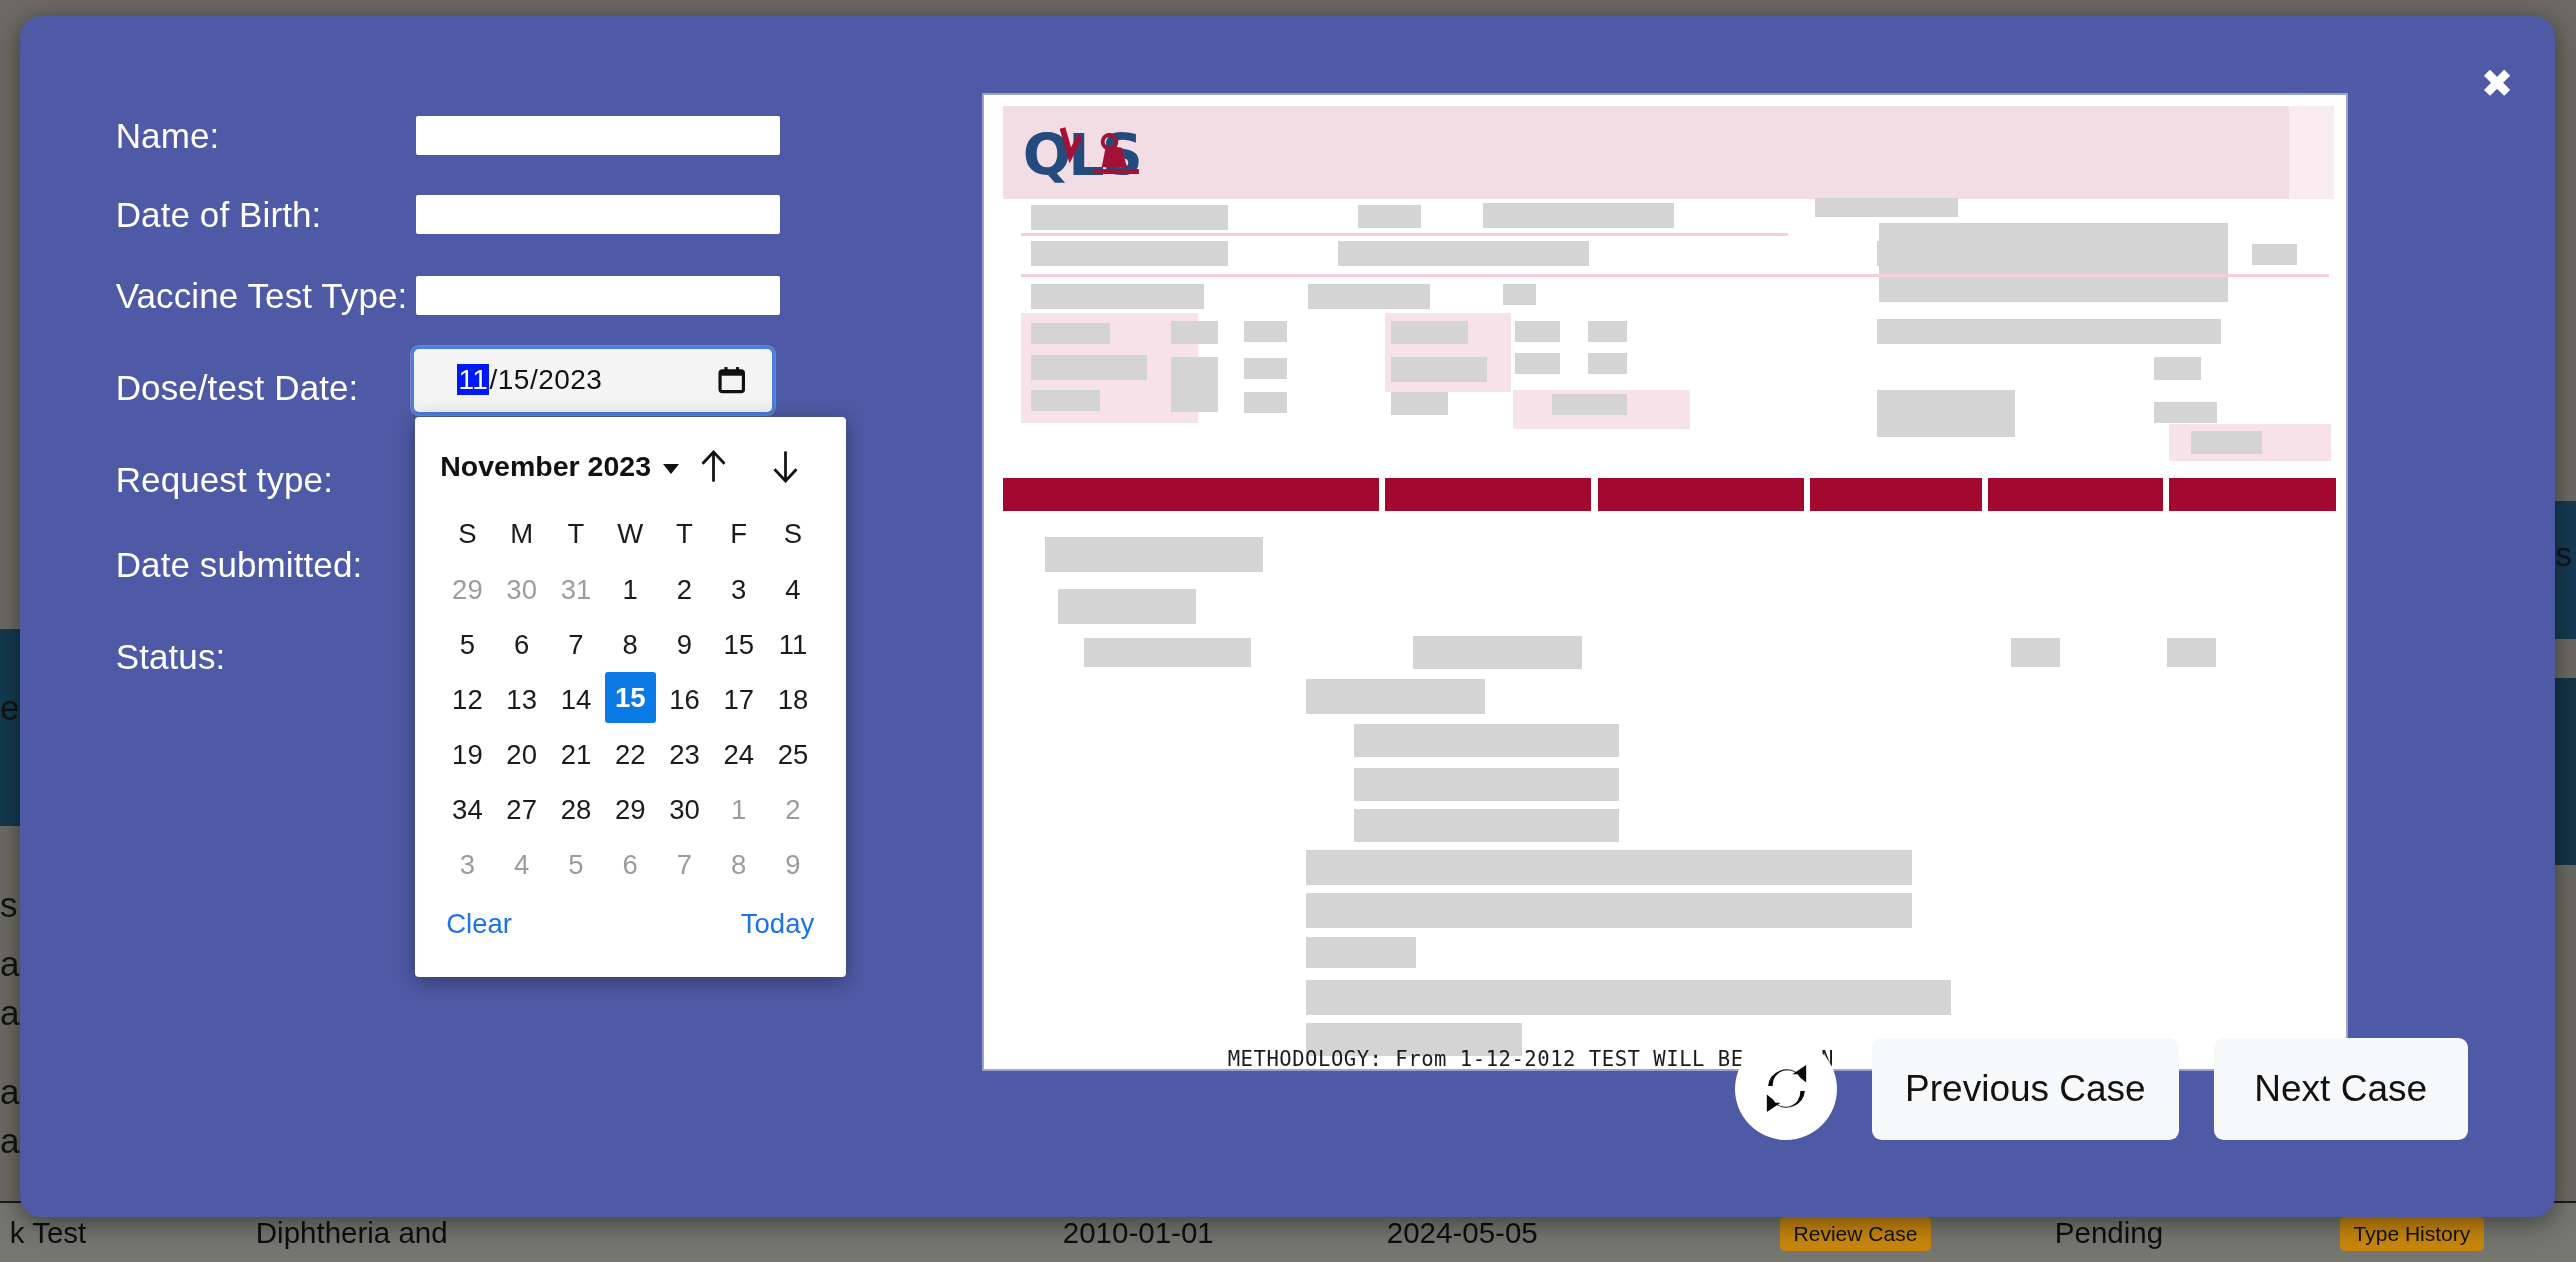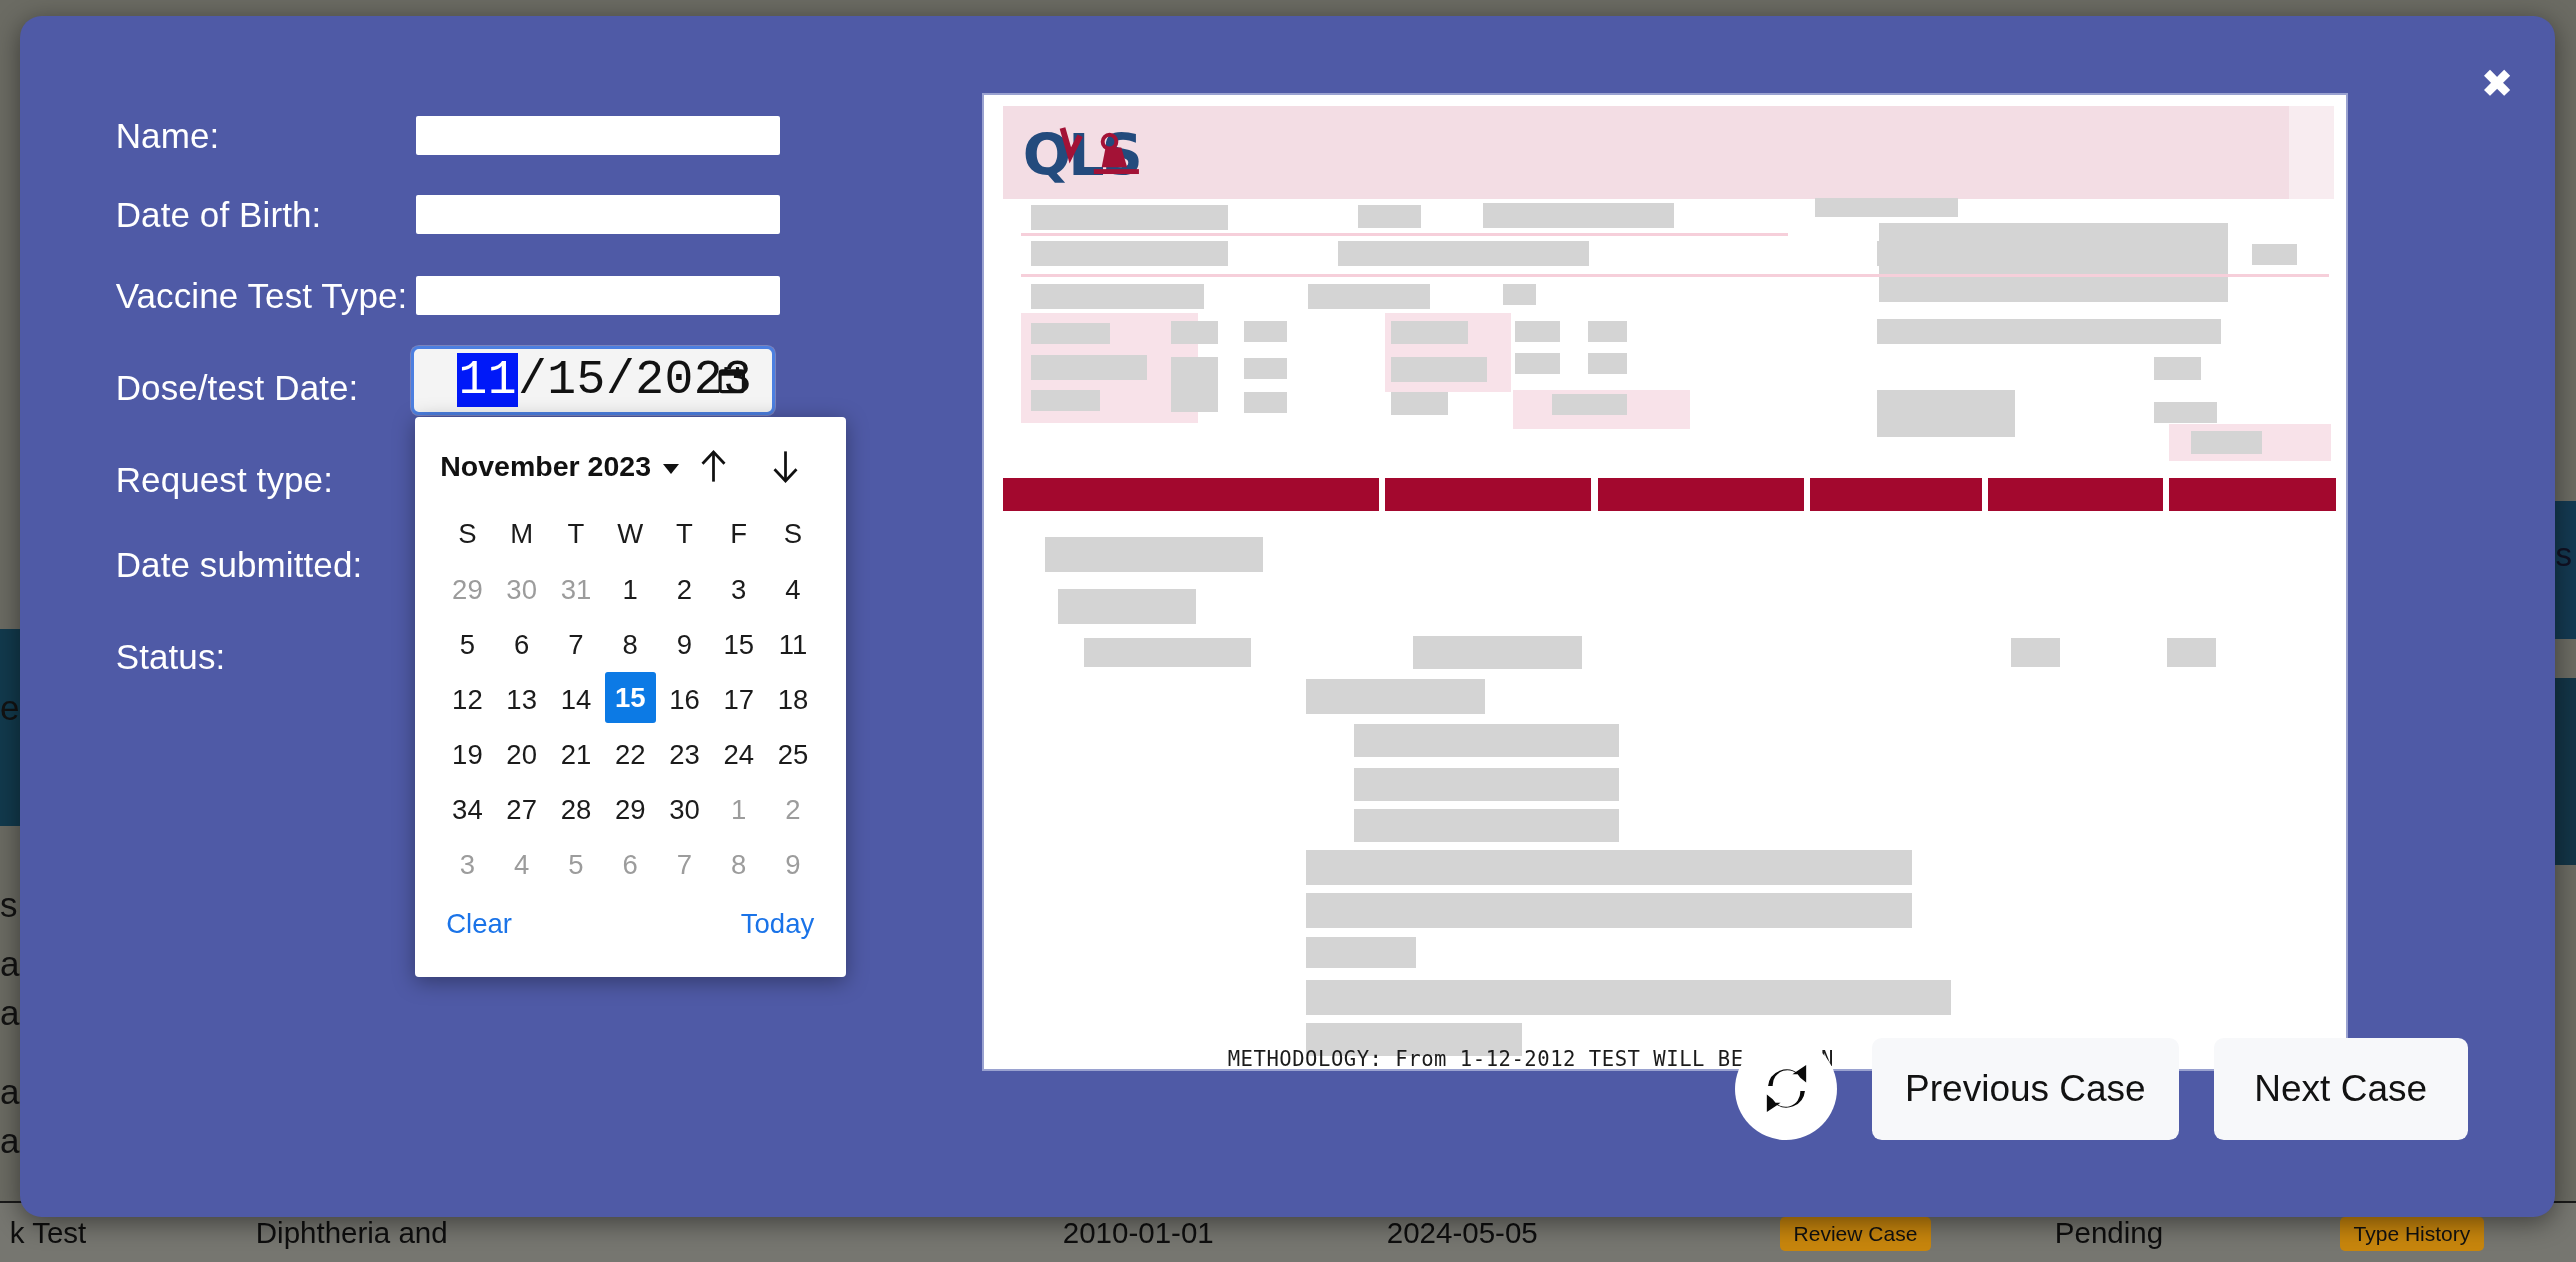--- a/index.html
+++ b/index.html
@@ -92,22 +92,22 @@
     width: 364px; height: 69px;
     background: #f4f4f4;
     border: 3.9px solid #4c7fe0;
     border-radius: 7.9px;
     display: flex; align-items: center;
     padding: 0 15.7px;
     position: relative;
     box-shadow: 0 0 0 1px rgba(255,255,255,.25);
   }
   .date-text {
-    font-size: 48px; color: #121212;
-    font-family: Liberation Mono, monospace;
+    font-size: 28px; color: #121212;
+    font-family: Liberation Sans, sans-serif;
     letter-spacing: 0.5px;
     padding-left: 28px;
   }
   .date-seg-sel { background: #0019f8; color: #fff; padding: 0 1px; }
   .cal-icon {
     position: absolute; right: 25.6px; top: 50%; transform: translateY(-50%);
     width: 29.5px; height: 29.5px;
   }
 
   

